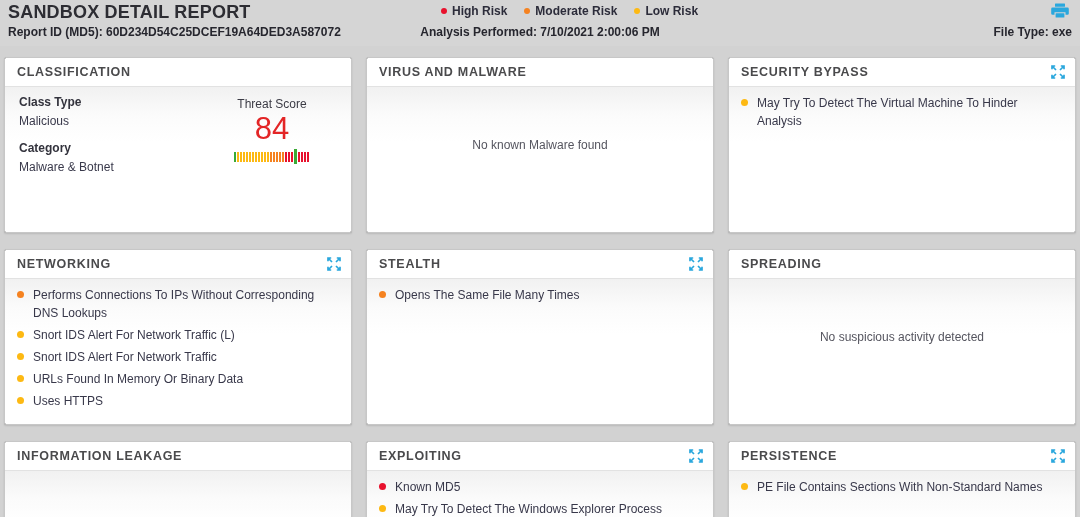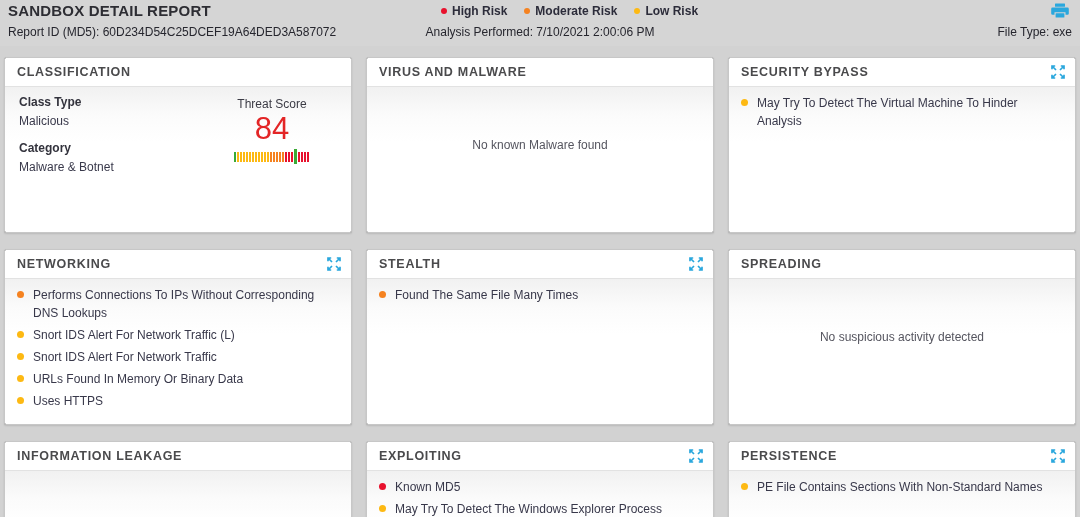--- a/index.html
+++ b/index.html
@@ -3,26 +3,26 @@
 <meta charset="utf-8">
 <style>
   * { margin:0; padding:0; box-sizing:border-box; }
   html,body { background:#b9b9b9; }
   .page {
     position:relative; width:1080px; height:517px; overflow:hidden;
     background:#d2d2d2; font-family:"Liberation Sans", sans-serif;
   }
   
   .topbar { position:absolute; top:0; left:0; right:0; height:46px; background:#d5d5d5; }
-  .main-title { position:absolute; left:8px; top:2px; font-size:15px; font-weight:bold; color:#2d2d33; letter-spacing:.2px; }
+  .main-title { position:absolute; left:8px; top:2px; font-size:18px; font-weight:bold; color:#2d2d33; letter-spacing:.2px; }
   .legend { position:absolute; left:441px; top:4px; display:flex; align-items:center; gap:17px; }
   .legend-item { display:flex; align-items:center; gap:5px; font-size:12px; font-weight:bold; color:#2c2c3a; }
   .legend-dot { width:6px; height:6px; border-radius:50%; }
   .print-btn { position:absolute; right:11px; top:3px; width:18px; height:15px; cursor:pointer; }
-  .subrow { position:absolute; top:25px; left:0; right:0; height:18px; font-size:12px; font-weight:normal; color:#26262e;padding-left:8px; }
+  .subrow { position:absolute; top:25px; left:0; right:0; height:18px; font-size:12px; font-weight:bold; color:#26262e;padding-left:8px; }
   .report-id { position:absolute; left:8px; }
   .analysis { position:absolute; left:50%; transform:translateX(-50%); white-space:nowrap; }
   .file-type { position:absolute; right:8px; }
   
   .grid {
     position:absolute; top:57px; left:4px; width:1072px;
     display:grid; grid-template-columns:repeat(3,1fr); gap:16px 14px; grid-auto-rows:176px;
   }
   .card {
     background:#000000; border:1px solid #c7c7c7; border-radius:2px;
@@ -197,21 +197,21 @@
   <section class="card">
     <div class="card-header">
       <span class="card-title">STEALTH</span>
     <svg viewBox="0 0 14 14" class="expand-btn">
             <path d="M1 4.2 V1 H4.2 M1 1 L5 5 M9.8 1 H13 V4.2 M13 1 L9 5 M13 9.8 V13 H9.8 M13 13 L9 9 M4.2 13 H1 V9.8 M1 13 L5 9" fill="none" stroke="#2aa7dd" stroke-width="1.7"></path>
           </svg>
         </div>
     <div class="card-body">
           <div class="item">
             <span class="item-dot" style="background: rgb(245, 130, 32);"></span>
-            <span>Found The Same File Many Times</span>
+            <span>Opens The Same File Many Times</span>
           </div>
         </div>
   </section>
 
   <section class="card">
     <div class="card-header">
       <span class="card-title">SPREADING</span>
     </div>
     <div class="card-body">
           <div class="empty-text">No suspicious activity detected</div>

